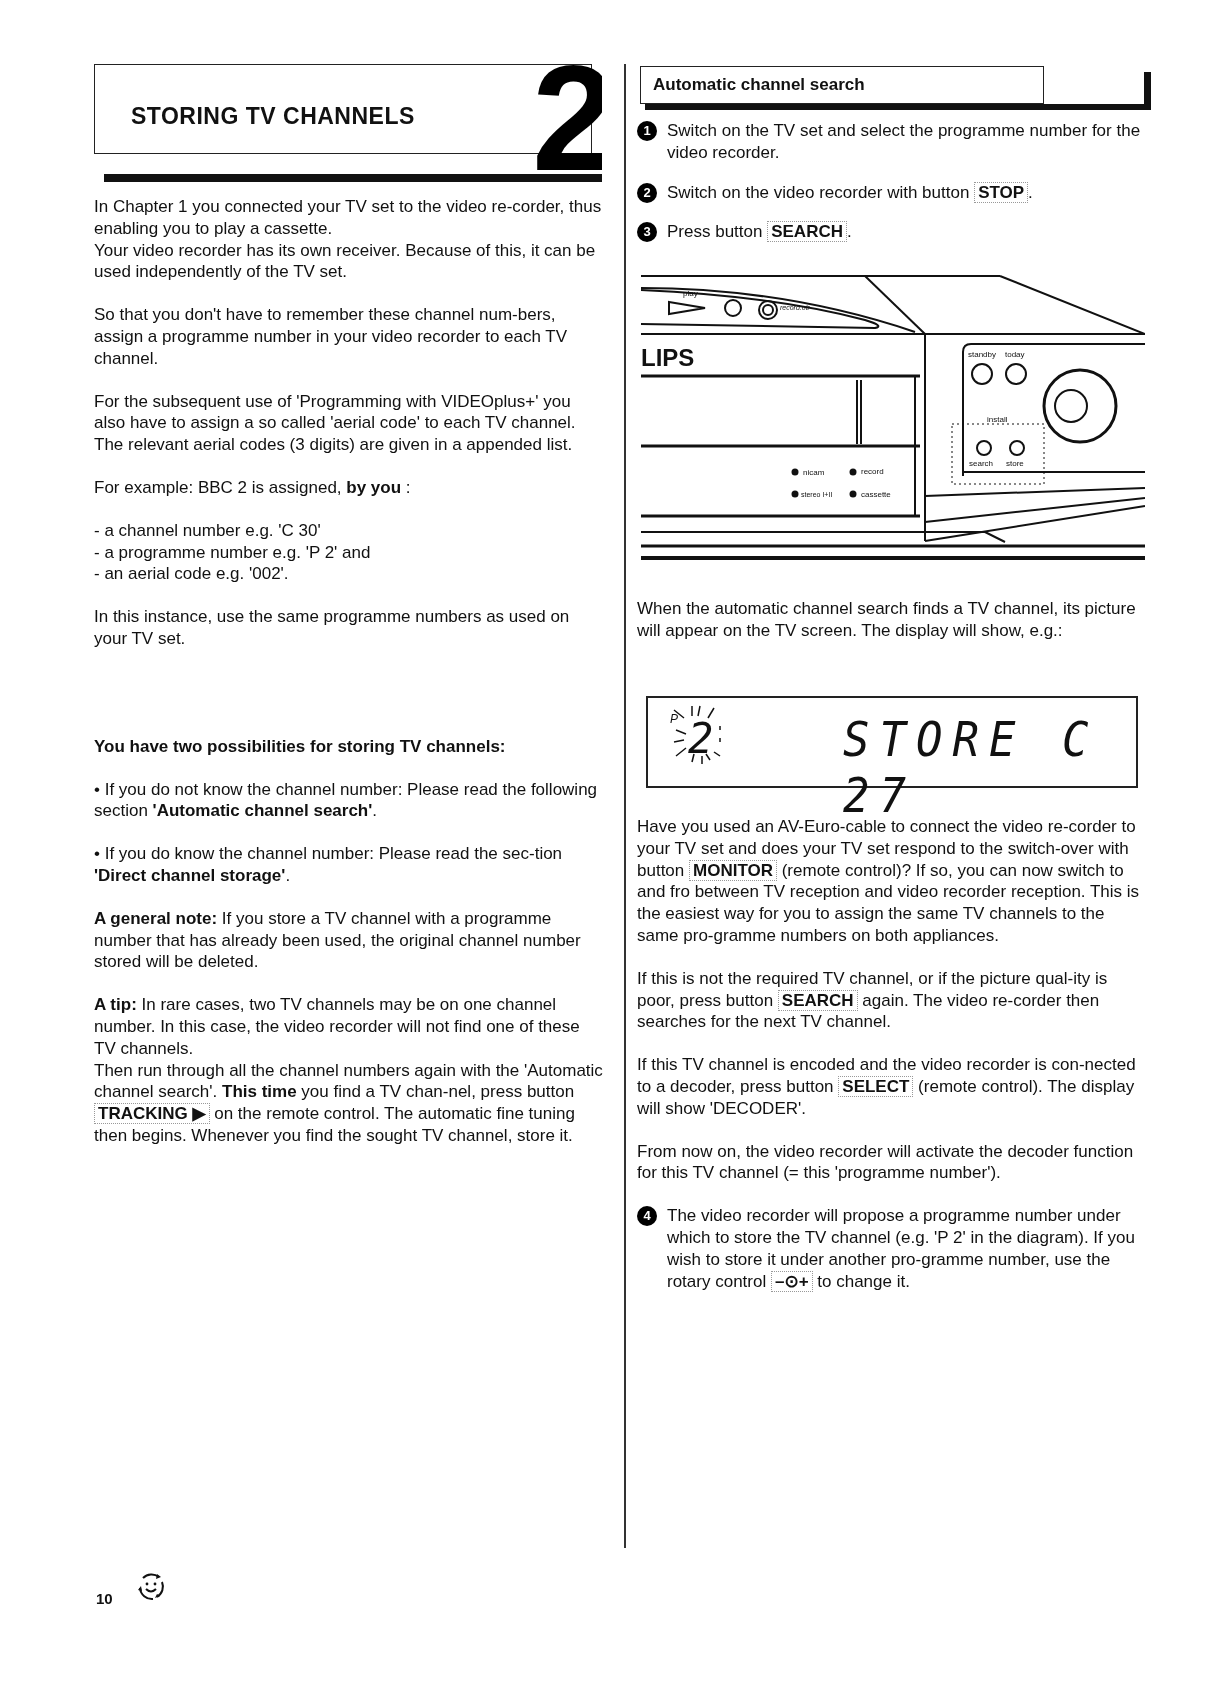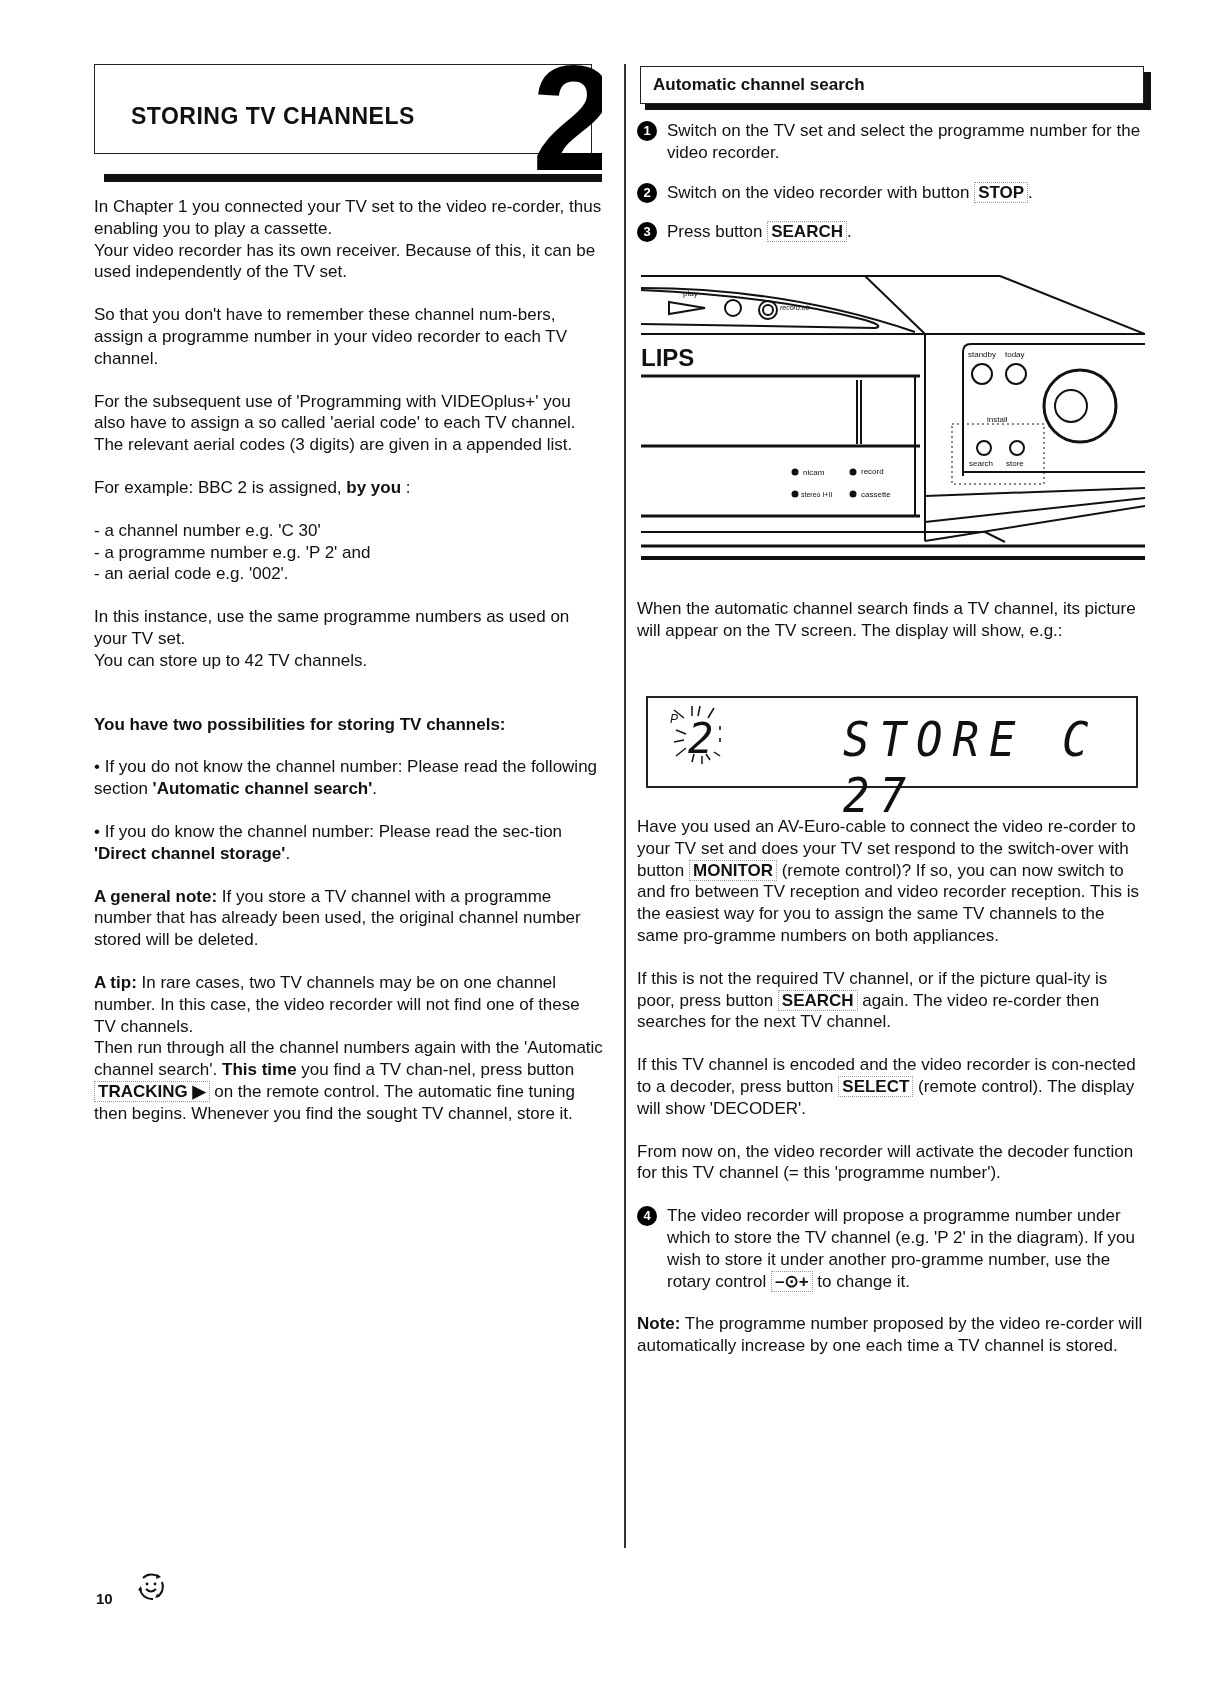--- a/index.html
+++ b/index.html
@@ -2,30 +2,30 @@
 <html><head>
 <meta charset="utf-8">
 <style>
   html, body { margin: 0; padding: 0; background: #ffffff; }
   body { width: 1221px; height: 1704px; position: relative; overflow: hidden;
          font-family: "Liberation Sans", sans-serif; color: #111; }
   .p { font-size: 17px; line-height: 21.8px; margin: 0; }
   .left { position: absolute; left: 94px; top: 196px; width: 510px; }
   .right { position: absolute; left: 637px; width: 510px; }
   .gap { height: 21px; }
-  b, .b { font-weight: bold; }
+  b, .b { font-weight: bold; margin-top: 44px; }
   .chapter-box { position: absolute; left: 94px; top: 64px; width: 498px; height: 90px;
                  border: 1.5px solid #222; box-sizing: border-box; }
   .chapter-shadow { position: absolute; left: 104px; top: 174px; width: 498px; height: 8px; background: #111; }
   .chapter-title { position: absolute; left: 36px; top: 38px; font-size: 23px; font-weight: bold; letter-spacing: 0.5px; }
   .chapter-num { position: absolute; left: 532px; top: 54px; width: 70px; height: 128px;
                  font-family: "Liberation Sans", sans-serif; font-weight: bold; font-size: 150px;
                  line-height: 128px; text-align: right; color: #000; letter-spacing: -8px; overflow: hidden; }
   .divider { position: absolute; left: 624px; top: 64px; width: 2px; height: 1484px; background: #333; }
-  .section-box { position: absolute; left: 640px; top: 66px; width: 504px; height: 38px;
+  .section-box { position: absolute; left: 640px; top: 66px; width: 404px; height: 38px;
                  border: 1.5px solid #222; box-sizing: border-box; }
   .section-shadow { position: absolute; left: 645px; top: 104px; width: 506px; height: 6px; background: #111; }
   .section-shadow-r { position: absolute; left: 1144px; top: 72px; width: 7px; height: 38px; background: #111; }
   .section-title { position: absolute; left: 12px; top: 8px; font-size: 17px; font-weight: bold; }
   .step { position: relative; padding-left: 30px; }
   .step-num { position: absolute; left: 0; top: 1px; width: 20px; height: 20px; border-radius: 50%;
               background: #000; color: #fff; font-size: 13px; font-weight: bold; line-height: 20px; text-align: center; }
   .btn { font-weight: bold; border: 1px dotted #999; padding: 0 3px; }
   .vcr { position: absolute; left: 635px; top: 266px; width: 510px; height: 300px; }
   .lcd { position: absolute; left: 646px; top: 696px; width: 492px; height: 92px;
@@ -59,21 +59,20 @@
   <div class="gap"></div>
   <p class="p">For the subsequent use of 'Programming with VIDEOplus+' you also have to assign a so called 'aerial code' to each TV channel. The relevant aerial codes (3 digits) are given in a appended list.</p>
   <div class="gap"></div>
   <p class="p"><span>For example: BBC 2 is assigned, </span><b>by you</b><span> :</span></p>
   <div class="gap"></div>
   <p class="p">- a channel number e.g. 'C 30'</p>
   <p class="p">- a programme number e.g. 'P 2' and</p>
   <p class="p">- an aerial code e.g. '002'.</p>
   <div class="gap"></div>
   <p class="p">In this instance, use the same programme numbers as used on your TV set.</p>
-  <p class="p">You can store up to 42 TV channels.</p>
   <div class="gap"></div>
     <div class="gap"></div>
   <p class="p b">You have two possibilities for storing TV channels:</p>
   <div class="gap"></div>
   <p class="p"><span>•  If you do not know the channel number: Please read the following section </span><b>'Automatic channel search'</b><span>.</span></p>
   <div class="gap"></div>
   <p class="p"><span>•  If you do know the channel number: Please read the sec-tion </span><b>'Direct channel storage'</b><span>.</span></p>
   <div class="gap"></div>
   <p class="p"><b>A general note:</b><span> If you store a TV channel with a programme number that has already been used, the original channel number stored will be deleted.</span></p>
   <div class="gap"></div>
@@ -194,21 +193,20 @@
   <p class="p"><span>Have you used an AV-Euro-cable to connect the video re-corder to your TV set and does your TV set respond to the switch-over with button </span><span class="btn">MONITOR</span><span> (remote control)? If so, you can now switch to and fro between TV reception and video recorder reception. This is the easiest way for you to assign the same TV channels to the same pro-gramme numbers on both appliances.</span></p>
   <div class="gap"></div>
   <p class="p"><span>If this is not the required TV channel, or if the picture qual-ity is poor, press button </span><span class="btn">SEARCH</span><span> again. The video re-corder then searches for the next TV channel.</span></p>
   <div class="gap"></div>
   <p class="p"><span>If this TV channel is encoded and the video recorder is con-nected to a decoder, press button </span><span class="btn">SELECT</span><span> (remote control). The display will show 'DECODER'.</span></p>
   <div class="gap"></div>
   <p class="p">From now on, the video recorder will activate the decoder function for this TV channel (= this 'programme number').</p>
   <div class="gap"></div>
   <p class="p step"><span class="step-num">4</span><span>The video recorder will propose a programme number under which to store the TV channel (e.g. 'P 2' in the diagram). If you wish to store it under another pro-gramme number, use the rotary control </span><span class="btn">–⊙+</span><span> to change it.</span></p>
   <div class="gap"></div>
-  <p class="p"><b>Note:</b><span> The programme number proposed by the video re-corder will automatically increase by one each time a TV channel is stored.</span></p>
 </div>
 
 <span class="page-number">10</span>
 <svg class="recycle" viewBox="0 0 36 36">
   <g fill="none" stroke="#111" stroke-width="2">
     <path d="M10 10 A12 12 0 0 1 26 9"></path>
     <path d="M29 14 A12 12 0 0 1 24 29"></path>
     <path d="M20 31 A12 12 0 0 1 7 20"></path>
     <path d="M13 21 Q18 26 23 21"></path>
   </g>

